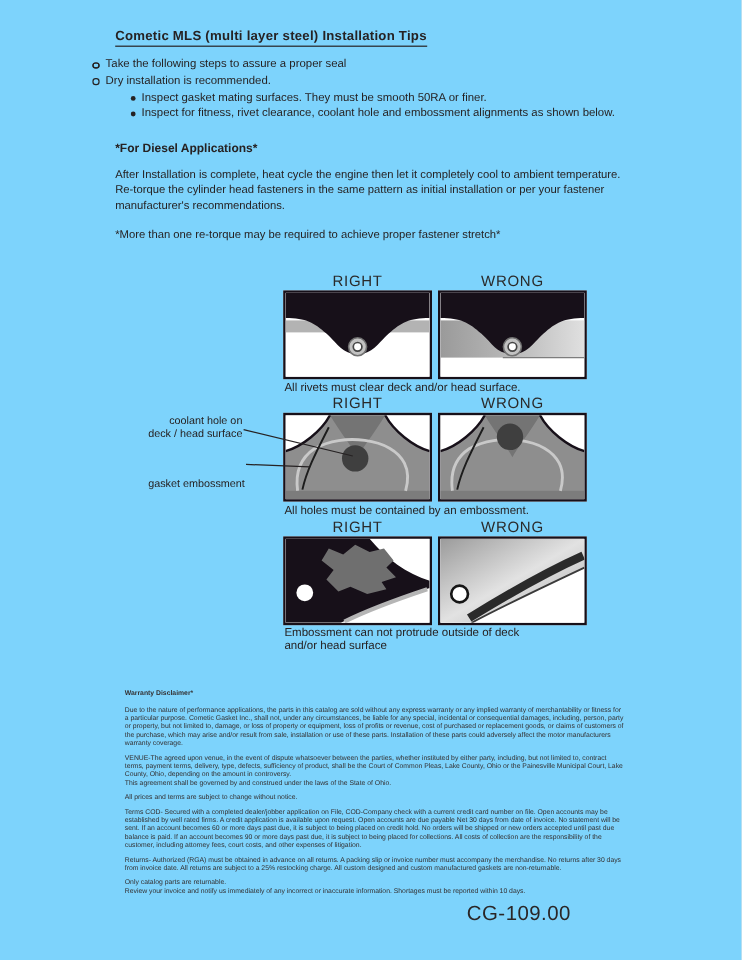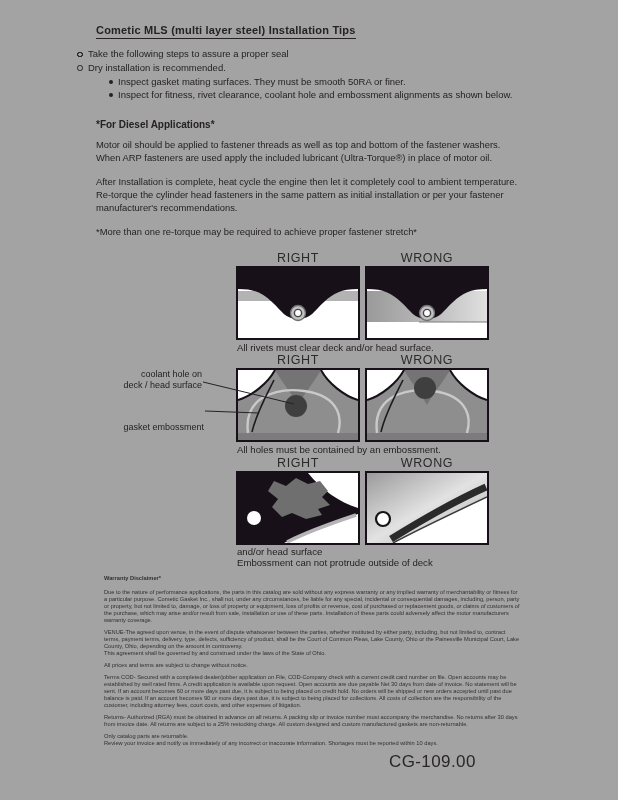--- a/index.html
+++ b/index.html
@@ -1,34 +1,34 @@
 <!DOCTYPE html>
 <html><head>
 <meta charset="utf-8">
 <style>
   html,body{margin:0;padding:0;background:#e8e8e8;}
   .page{
-    position:relative;width:618px;height:800px;background:#a3a3a3;
+    position:relative;width:618px;height:800px;background:#7dd3fc;
     font-family:"Liberation Sans",sans-serif;color:#262223;overflow:hidden;
     margin:0 auto;
   }
   .title{
     position:absolute;left:96px;top:24px;
     font-size:11px;font-weight:bold;letter-spacing:.2px;
     border-bottom:1.5px solid #262223;padding-bottom:2px;white-space:nowrap;
   }
   .tips{position:absolute;left:77px;top:47px;width:460px;font-size:9.5px;line-height:13.8px;}
   .tip-row{position:relative;padding-left:11px;}
   .tip-row.sub{margin-left:30px;}
   .marker-o{position:absolute;left:0;top:4.5px;width:3.5px;height:3.5px;border:1px solid #262223;border-radius:50%;}
   .marker-f{position:absolute;left:2px;top:5px;width:4px;height:4px;background:#262223;border-radius:50%;}
   .diesel{position:absolute;left:96px;top:118px;width:430px;font-size:9.4px;line-height:13px;}
   .diesel-h{font-weight:bold;font-size:10px;margin-bottom:7px;}
   .diesel p{margin:0 0 11px 0;}
-  .fig{position:absolute;left:96px;width:430px;margin-top:24px;}
+  .fig{position:absolute;left:96px;width:430px;}
   .fig-label{position:absolute;width:124px;text-align:center;font-size:12.5px;letter-spacing:.6px;color:#2a2a2a;top:0;}
   .lab-r{left:140px;} .lab-w{left:269px;}
   .diag{position:absolute;top:15px;width:120px;height:70px;border:2px solid #171019;background:#fff;}
   .diag svg{display:block;width:120px;height:70px;}
   .d1{left:140px;} .d2{left:269px;}
   .fig-caption{position:absolute;left:141px;top:91px;font-size:9.6px;line-height:11px;white-space:nowrap;}
   .callouts{position:absolute;left:0;top:16px;width:106px;text-align:right;font-size:9px;line-height:10.5px;}
   .callout2{position:absolute;left:0;top:69px;width:108px;text-align:right;font-size:9px;}
   .leader{position:absolute;left:0;top:0;width:430px;height:100px;pointer-events:none;}
   .legal{position:absolute;left:104px;top:575px;width:416px;font-size:5.7px;line-height:7px;color:#332f30;}
@@ -61,21 +61,20 @@
       <span>Inspect gasket mating surfaces.  They must be smooth 50RA or finer.</span>
     </div>
     <div class="tip-row sub">
       <span class="marker-f"></span>
       <span>Inspect for fitness, rivet clearance, coolant hole and embossment alignments as shown below.</span>
     </div>
   </div>
 
   <div class="diesel">
     <div class="diesel-h">*For Diesel Applications*</div>
-    <p>Motor oil should be applied to fastener threads as well as top and bottom of the fastener washers. When ARP fasteners are used apply the included lubricant (Ultra-Torque®) in place of motor oil.</p>
     <p>After Installation is complete, heat cycle the engine then let it completely cool to ambient temperature. Re-torque the cylinder head fasteners in the same pattern as initial installation or per your fastener manufacturer's recommendations.</p>
     <p>*More than one re-torque may be required to achieve proper fastener stretch*</p>
   </div>
 
   <div class="fig" style="top:227px;height:104px;">
     <div class="fig-label lab-r">RIGHT</div>
     <div class="fig-label lab-w">WRONG</div>
     <div class="diag d1">
       <svg viewBox="0 0 120 70">
         <rect width="120" height="70" fill="#ffffff"></rect>
@@ -176,22 +175,22 @@
           </linearGradient>
         </defs>
         <rect width="120" height="70" fill="#ffffff"></rect>
         <path d="M0,0 H120 V24 C86,40 52,56 26,70 L0,70 Z" fill="url(#gB)"></path>
         <path d="M120,24 C86,40 52,56 26,70" stroke="#3a3a3a" stroke-width="1.5" fill="none"></path>
         <path d="M119,14 C90,27 58,45 24,66" stroke="#2a2a2a" stroke-width="7" fill="none"></path>
         <circle cx="16" cy="46" r="7" fill="#ffffff" stroke="#161616" stroke-width="2.2"></circle>
       </svg>
     </div>
     <div class="fig-caption" style="top:90px;">
+      <div>Embossment can not protrude outside of deck</div>
       <div>and/or head surface</div>
-      <div>Embossment can not protrude outside of deck</div>
     </div>
   </div>
 
   <div class="legal">
     <div class="lh">Warranty Disclaimer*</div>
     <p>Due to the nature of performance applications, the parts in this catalog are sold without any express warranty or any implied warranty of merchantability or fitness for a particular purpose.  Cometic Gasket Inc., shall not, under any circumstances, be liable for any special, incidental or consequential damages, including, person, party or property, but not limited to, damage, or loss of property or equipment, loss of profits or revenue, cost of purchased or replacement goods, or claims of customers of the purchase, which may arise and/or result from sale, installation or use of these parts.  Installation of these parts could adversely affect the motor manufacturers warranty coverage.</p>
     <p class="tight">VENUE-The agreed upon venue, in the event of dispute whatsoever between the parties, whether instituted by either party, including, but not limited to, contract terms, payment terms, delivery, type, defects, sufficiency of product, shall be the Court of Common Pleas, Lake County, Ohio or the Painesville Municipal Court, Lake County, Ohio, depending on the amount in controversy.</p>
     <p>This agreement shall be governed by and construed under the laws of the State of Ohio.</p>
     <p>All prices and terms are subject to change without notice.</p>
     <p>Terms COD- Secured with a completed dealer/jobber application on File, COD-Company check with a current credit card number on file.  Open accounts may be established by well rated firms.  A credit application is available upon request.  Open accounts are due payable Net 30 days from date of invoice.  No statement will be sent.  If an account becomes 60 or more days past due, it is subject to being placed on credit hold.  No orders will be shipped or new orders accepted until past due balance is paid.  If an account becomes 90 or more days past due, it is subject to being placed for collections.  All costs of collection are the responsibility of the customer, including attorney fees, court costs, and other expenses of litigation.</p>

